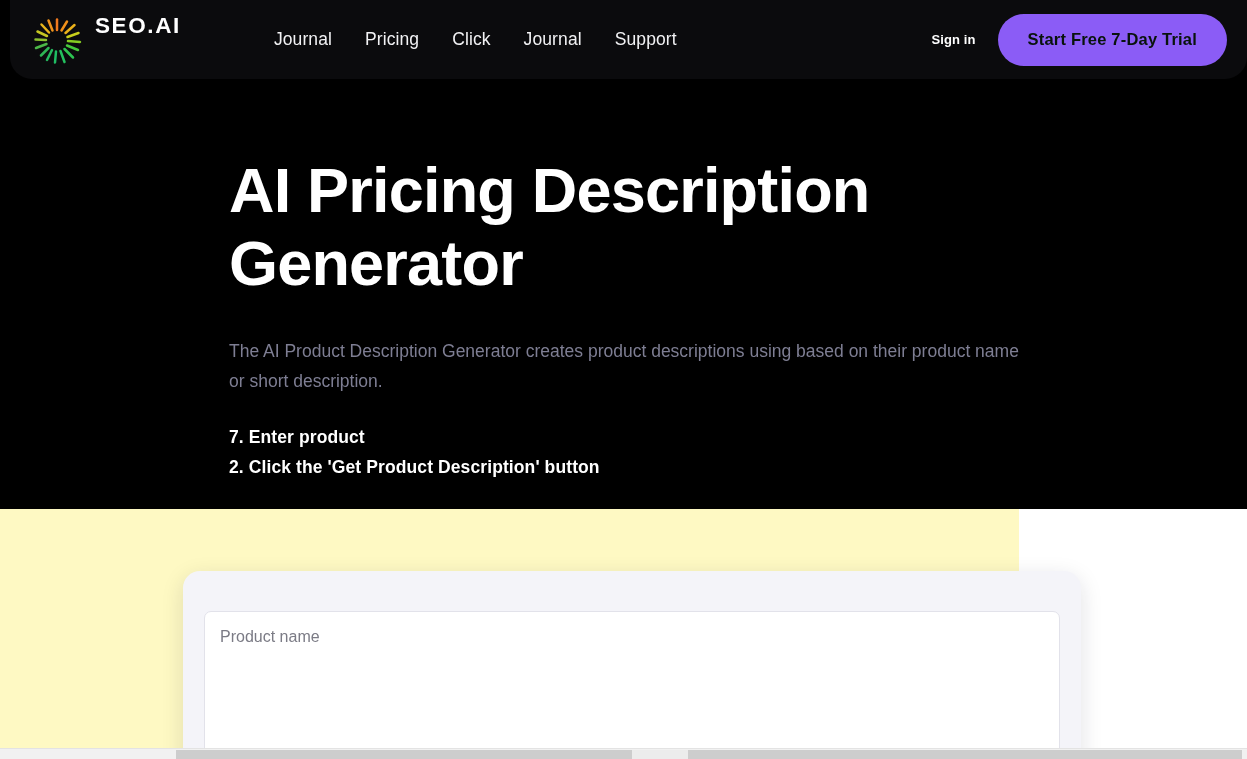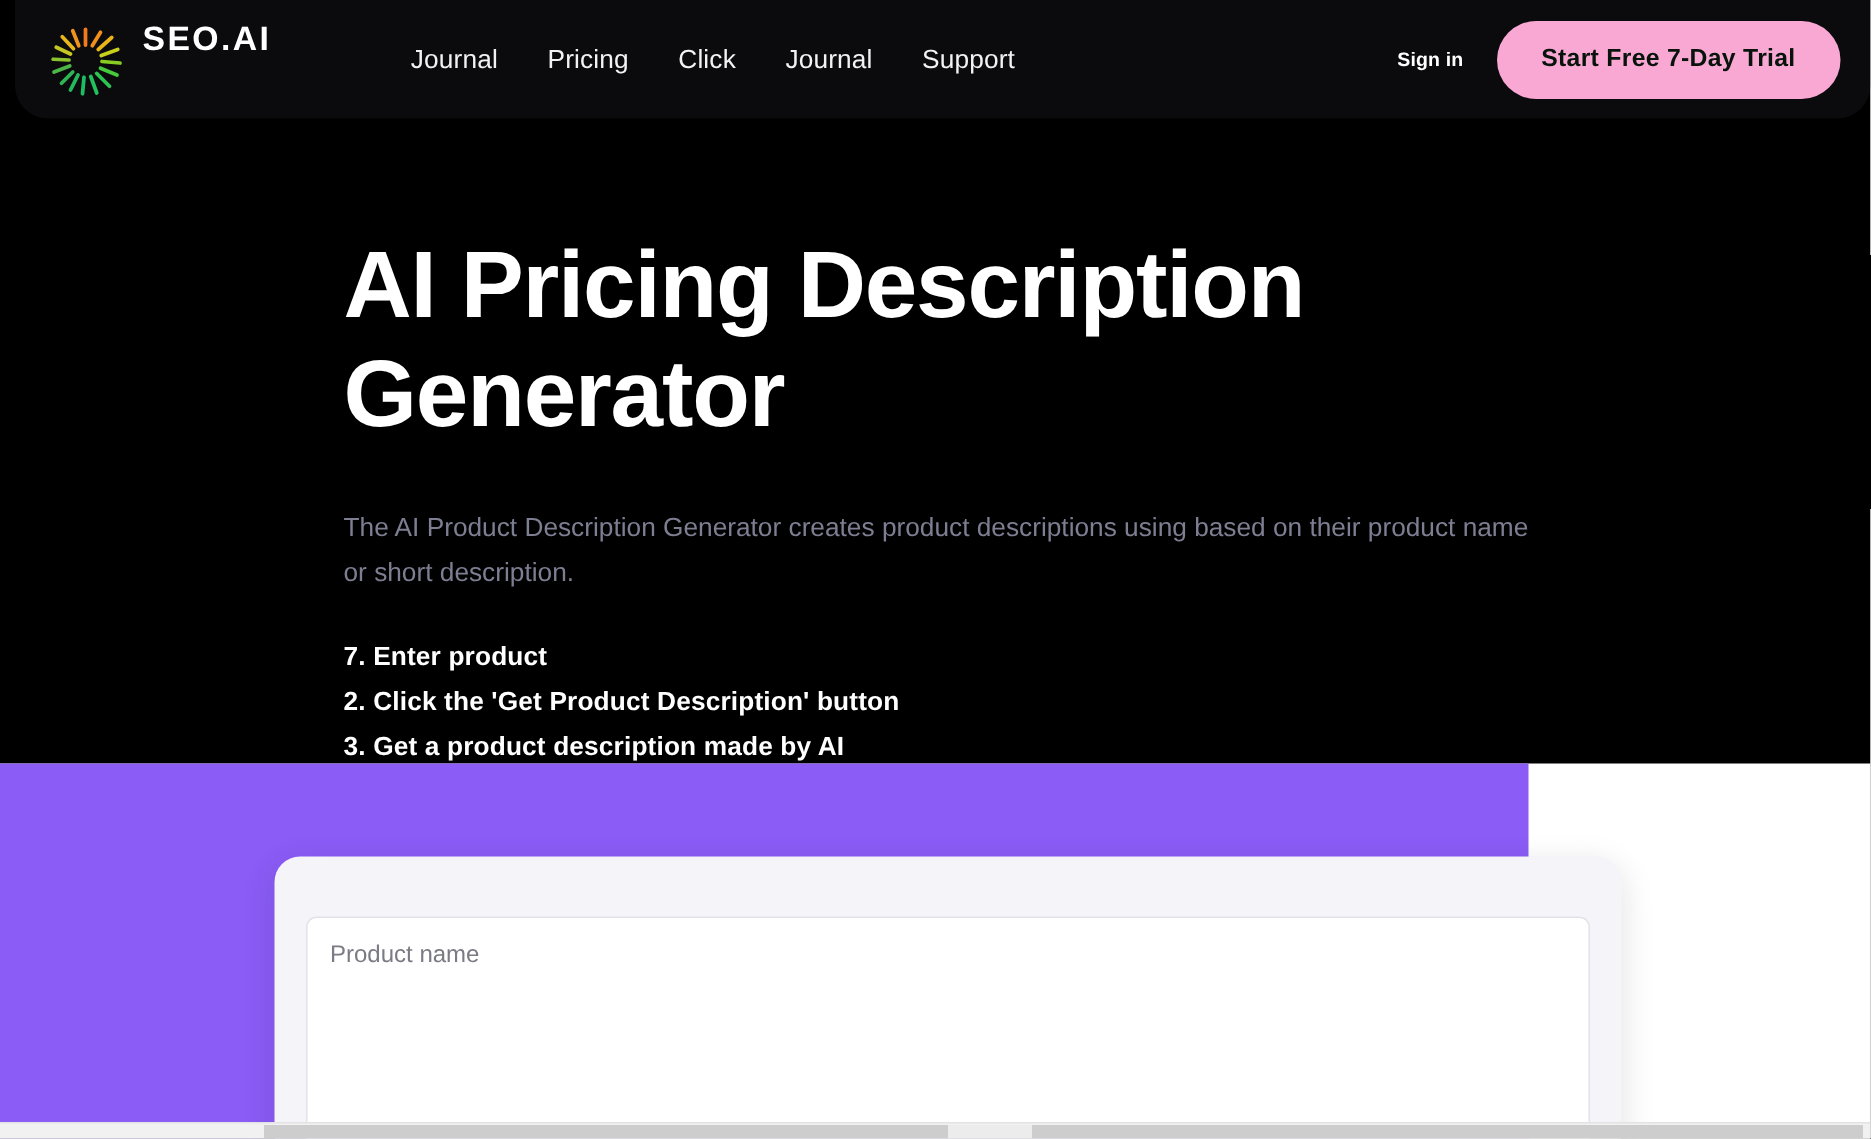--- a/index.html
+++ b/index.html
@@ -99,21 +99,21 @@
     color: #ffffff;
     font-size: 13px;
     font-weight: 700;
     letter-spacing: 0.1px;
     text-decoration: none;
     white-space: nowrap;
     cursor: pointer;
   }
 
   .cta-button {
-    background: #f9a8d4;
+    background: #8b5cf6;
     color: #08130c;
     font-size: 16.5px;
     font-weight: 700;
     letter-spacing: 0.2px;
     border: none;
     border-radius: 999px;
     height: 52px;
     padding: 0 30px;
     cursor: pointer;
     white-space: nowrap;
@@ -160,21 +160,21 @@
     white-space: nowrap;
   }
 
   
   .lower {
     position: absolute;
     top: 509px;
     left: 0;
     width: 1019px;
     height: 250px;
-    background: #8b5cf6;
+    background: #fef9c3;
   }
 
   .form-card {
     position: absolute;
     top: 62px;
     left: 183px;
     width: 898px;
     height: 240px;
     background: #f4f4f9;
     border-radius: 17px;
@@ -282,21 +282,20 @@
     </div>
 
   </div>
 
   <div class="hero-content">
     <h1 class="hero-title">AI Pricing Description Generator</h1>
     <p class="hero-sub">The AI Product Description Generator creates product descriptions using based on their product name or short description.</p>
     <ul class="steps">
       <li class="step">7. Enter product</li>
       <li class="step">2. Click the 'Get Product Description' button</li>
-      <li class="step">3. Get a product description made by AI</li>
     </ul>
   </div>
 
   <div class="lower">
     <div class="form-card">
       <textarea class="product-input" placeholder="Product name" style=""></textarea>
     </div>
   </div>
 
   <div class="scrollbar-track">

